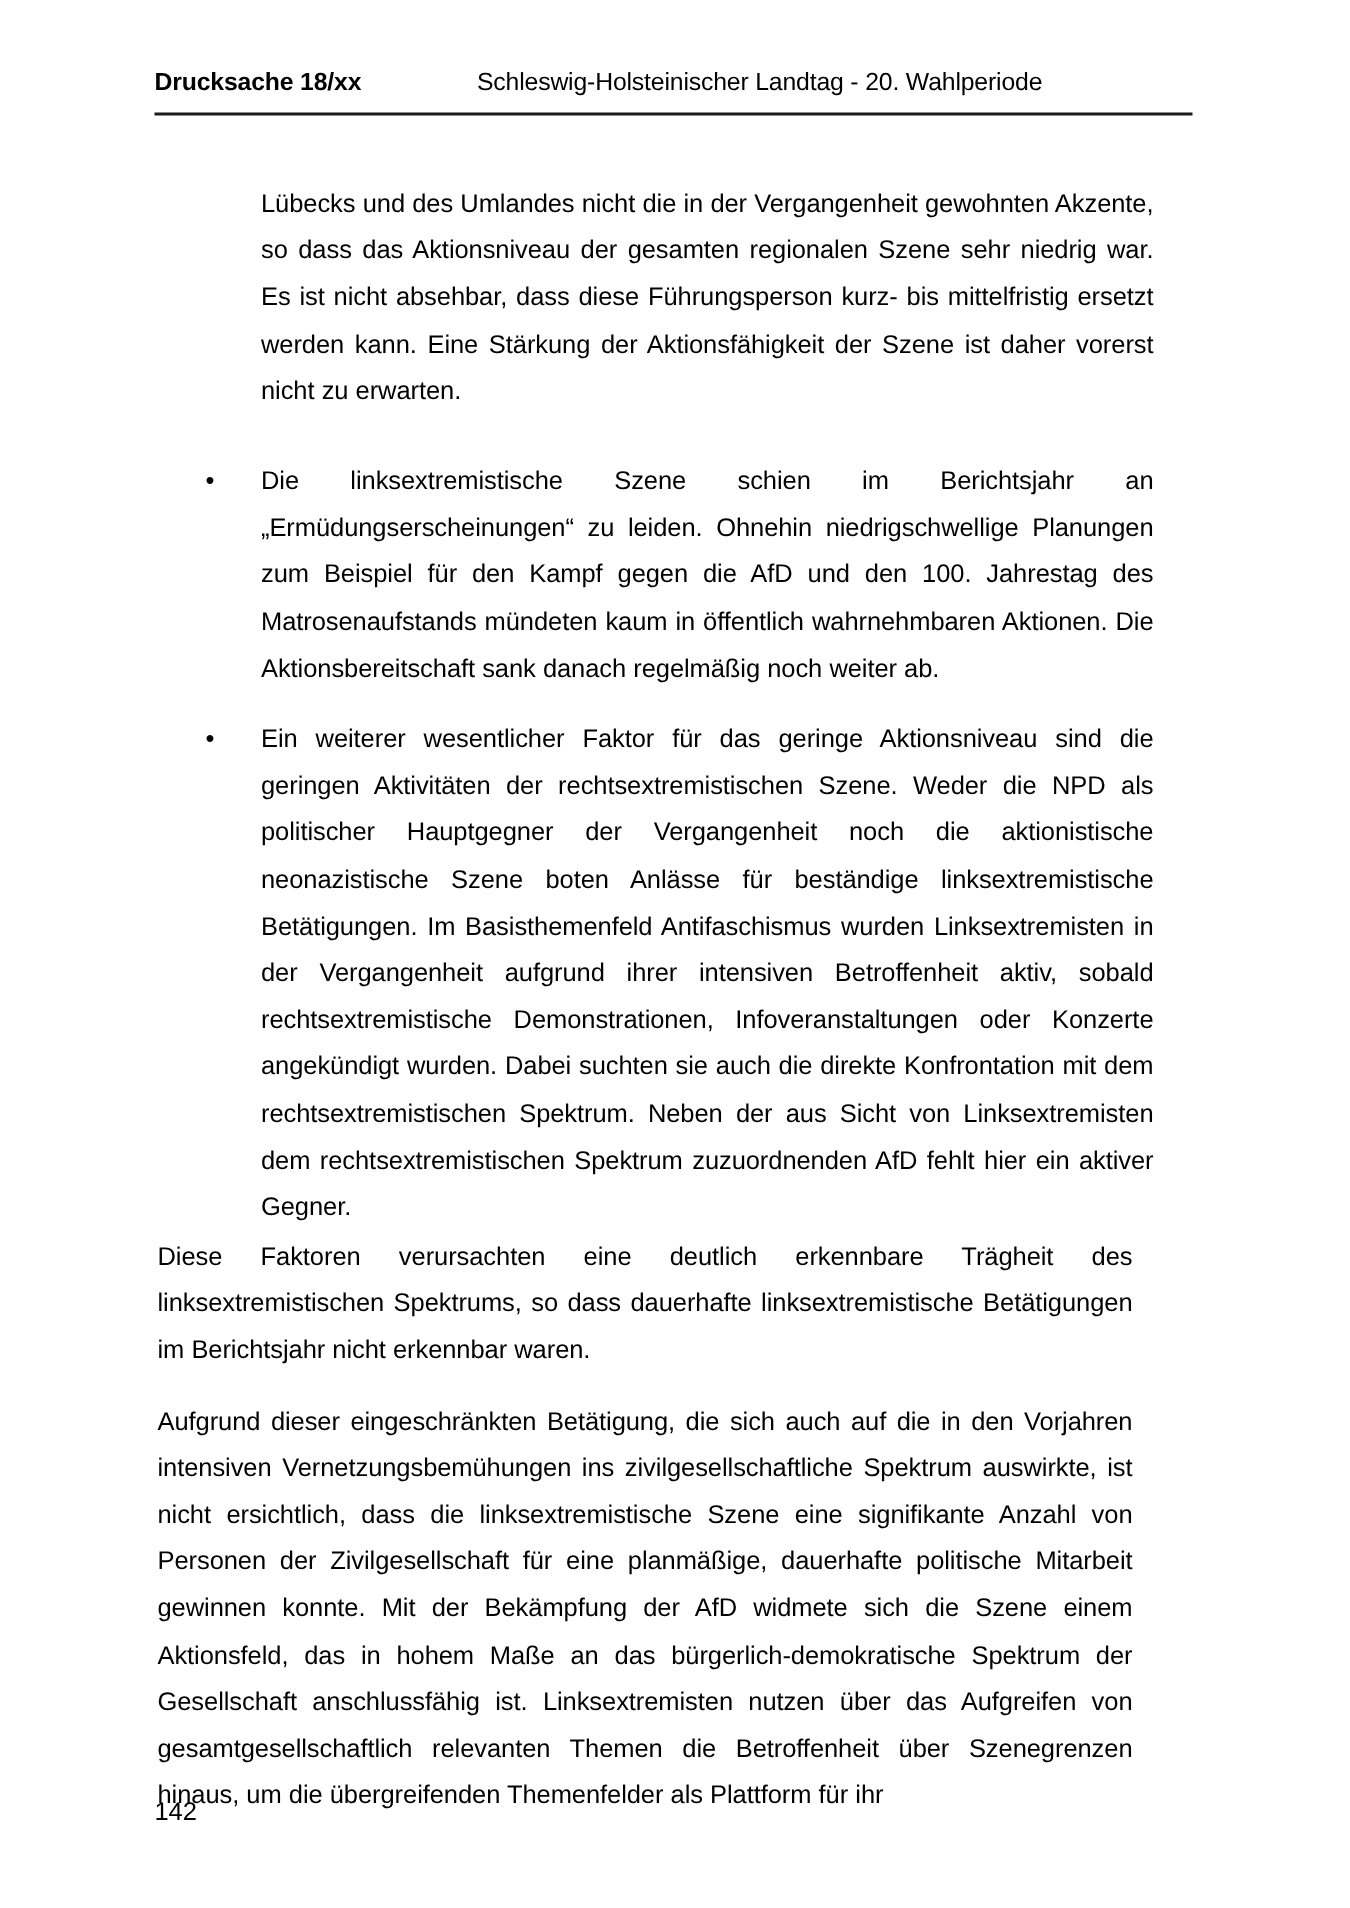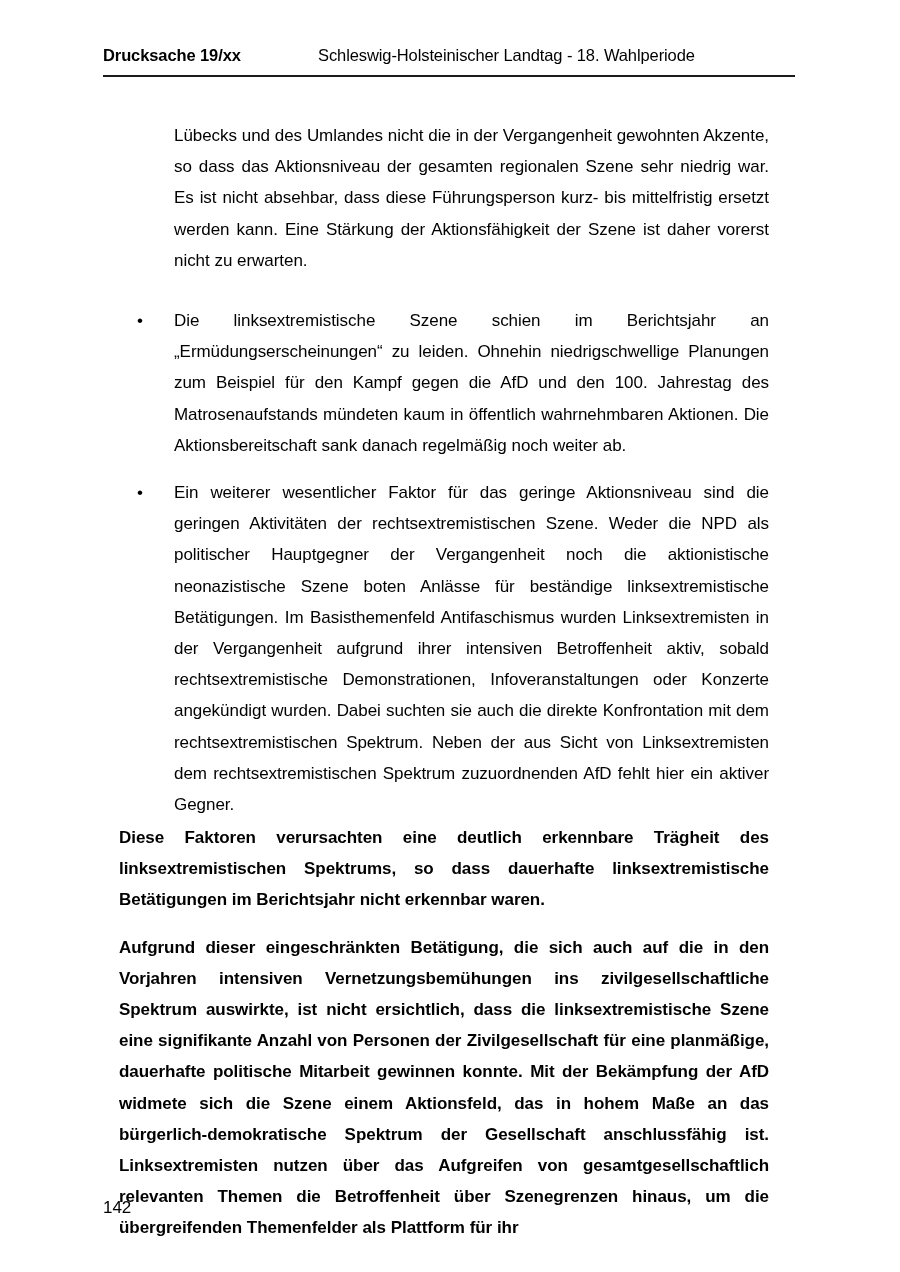--- a/index.html
+++ b/index.html
@@ -101,24 +101,23 @@
     left: 0;
     top: 0;
     font-size: 17px;
     line-height: 31.2px;
     width: 14px;
   }
 
   
   .fullwidth-block {
     position: absolute;
-    left: 103px;
+    left: 89px;
     top: 806px;
     width: 682px;
-    font-weight: bold;
   }
   .fullwidth-block p.body + p.body {
     margin-top: 0px;
   }
 
   
   .page-number {
     position: absolute;
     left: 103px;
     top: 1196px;
@@ -126,22 +125,22 @@
     line-height: 24px;
     letter-spacing: -0.05px;
   }
 </style>
 </head>
 <body>
 
 <div class="page">
 
   <div class="header">
-    <div class="header-left">Drucksache 19/xx</div>
-    <div class="header-center">Schleswig-Holsteinischer Landtag - 18. Wahlperiode</div>
+    <div class="header-left">Drucksache 18/xx</div>
+    <div class="header-center">Schleswig-Holsteinischer Landtag - 20. Wahlperiode</div>
   </div>
   <div class="header-rule"></div>
 
   <div class="indent-block">
     <p class="body">Lübecks und des Umlandes nicht die in der Vergangenheit gewohnten Akzente, so dass das Aktionsniveau der gesamten regionalen Szene sehr niedrig war. Es ist nicht absehbar, dass diese Führungsperson kurz- bis mittelfristig ersetzt werden kann. Eine Stärkung der Aktionsfähigkeit der Szene ist daher vorerst nicht zu erwarten.</p>
   </div>
 
   <ul class="bullet-list">
     <li class="bullet-item">
       <span class="bullet-marker">•</span>

